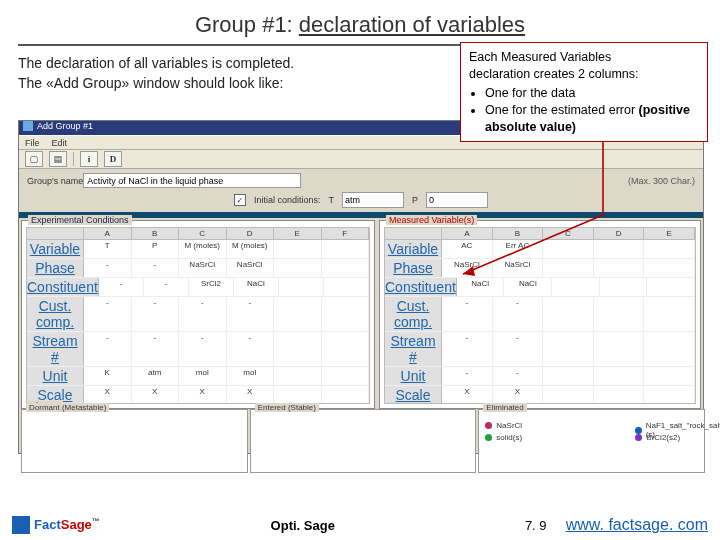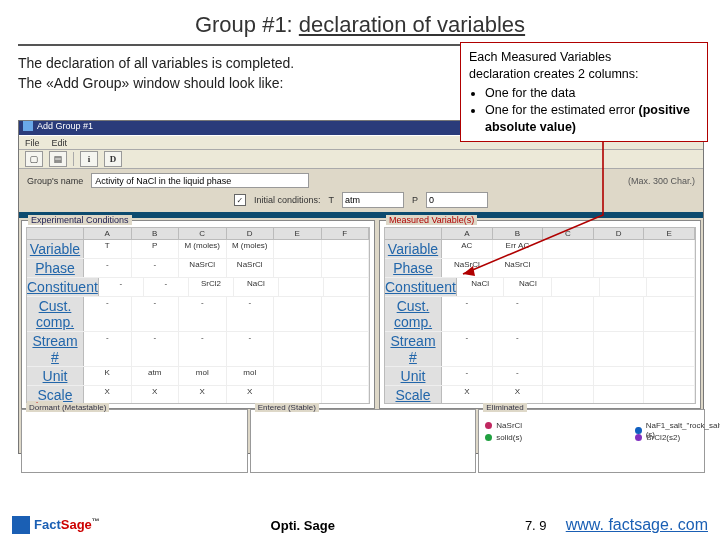--- a/index.html
+++ b/index.html
@@ -11,21 +11,21 @@
 .note{position:absolute;right:12px;top:42px;width:230px;border:1px solid #b00000;background:#fff;font-size:12.5px;padding:6px 8px;line-height:1.35;z-index:20}
 .note ul{margin:2px 0 0 16px;padding:0}
 .note .bold{font-weight:bold}
 .arrow{position:absolute;z-index:19}
 .app{position:absolute;left:18px;top:120px;width:684px;height:332px;background:#ded8c8;border:1px solid #777;font-size:9px;color:#333}
 .titlebar{height:14px;background:#2a3b7a;color:#fff;display:flex;align-items:flex-start;padding:0 4px;font-size:9px}
 .titlebar .ico{width:10px;height:10px;background:#6aa8e8;margin-right:4px}
 .menubar{height:13px;background:#ece9d8;border-top:1px solid #fff;border-bottom:1px solid #aaa;display:flex;align-items:center;padding:0 6px;gap:12px}
 .toolbar{height:18px;background:#ece9d8;border-bottom:1px solid #aaa;display:flex;align-items:center;padding:0 6px;gap:6px}
 .tbtn{width:16px;height:14px;border:1px solid #999;background:#f5f5f0;display:flex;align-items:center;justify-content:center;font-size:9px}
-.row-name{display:flex;align-items:center;padding:4px 8px;gap:8px}
+.row-name{display:flex;align-items:center;padding:4px 8px;gap:0}
 .row-name input{flex:0 0 210px;height:13px;font-size:9px;border:1px solid #999;background:#fff;padding:0 3px}
 .row-ic{display:flex;align-items:center;justify-content:center;gap:8px;padding:0 0 4px}
 .row-ic input[type=text]{width:56px;height:12px;font-size:9px;border:1px solid #999}
 .chk{width:10px;height:10px;border:1px solid #666;background:#fff;display:inline-flex;align-items:center;justify-content:center;font-size:8px}
 .panes{display:flex;height:193px;border-top:6px solid #0c4a6e}
 .pane{border:1px solid #888;background:#fff;margin:2px;position:relative}
 .pane.left{flex:0 0 352px}
 .pane.right{flex:1}
 .pane-title{position:absolute;left:6px;top:-6px;background:#ded8c8;font-size:9px;padding:0 3px;color:#225}
 .pane-title.red{color:#b00000}

